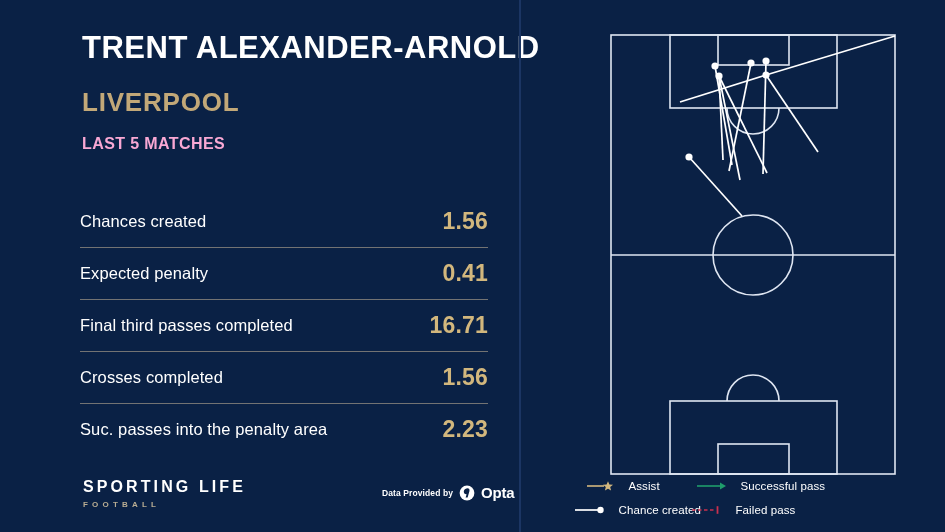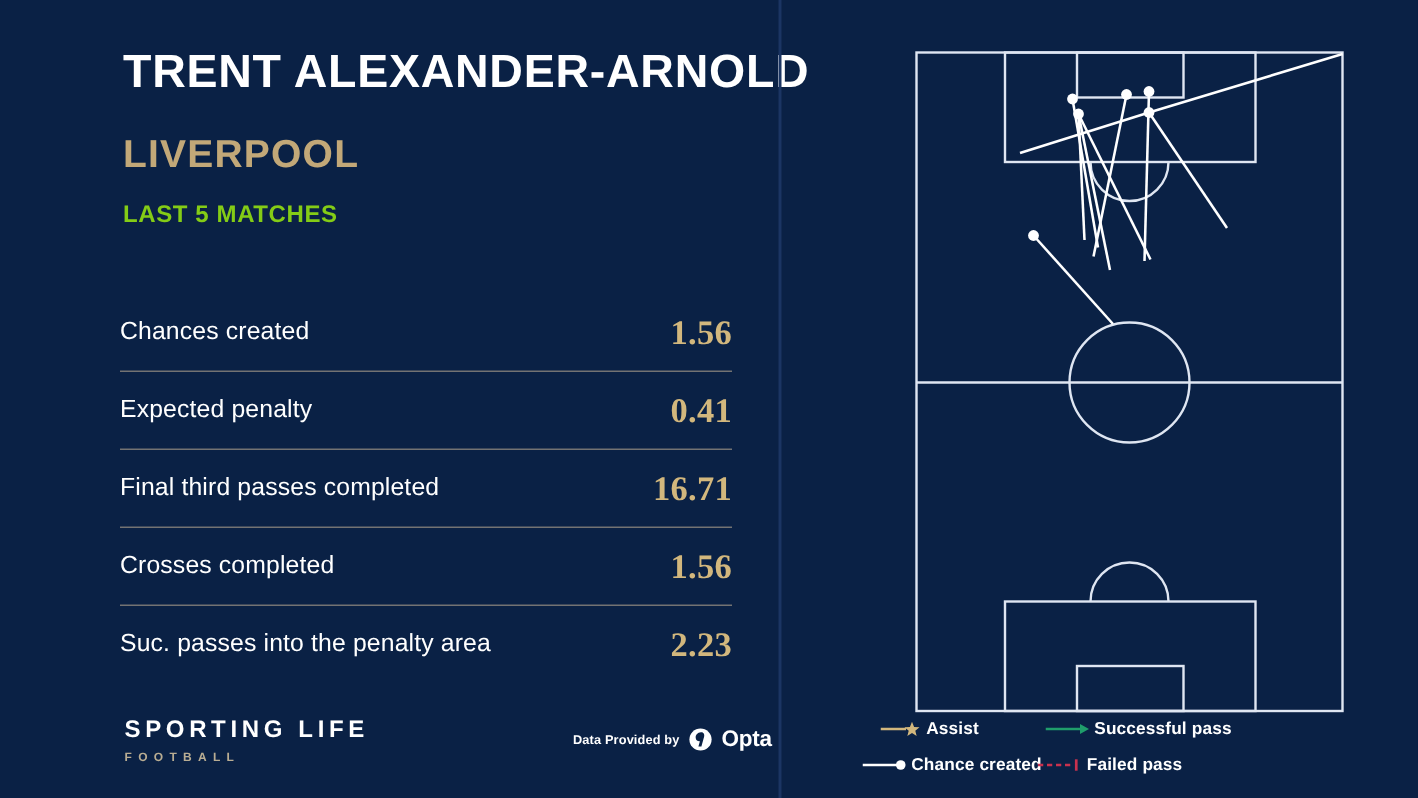--- a/index.html
+++ b/index.html
@@ -53,21 +53,21 @@
     color: #c2a878;
     font-size: 26px;
     font-weight: bold;
     letter-spacing: 0.8px;
     white-space: nowrap;
   }
   .matches-label {
     position: absolute;
     left: 41px;
     top: 135px;
-    color: #84cc16;
+    color: #f9a8d4;
     font-size: 16px;
     font-weight: bold;
     letter-spacing: 0.4px;
     white-space: nowrap;
   }
   
   .stats {
     position: absolute;
     left: 39px;
     top: 196px;
@@ -90,21 +90,20 @@
     font-weight: normal;
     letter-spacing: 0.1px;
     white-space: nowrap;
   }
   .stat-value {
     color: #d2b77d;
     font-size: 23px;
     font-weight: bold;
     letter-spacing: 0.2px;
     white-space: nowrap;
-    font-family: Liberation Serif, serif;
   }
   
   .brand {
     position: absolute;
     left: 42px;
     top: 479px;
   }
   .brand-main {
     color: #ffffff;
     font-size: 16px;
@@ -163,23 +162,22 @@
     position: absolute;
     left: 0px;
     top: 476px;
     width: 426px;
     height: 52px;
   }
   .legend-item {
     position: absolute;
     display: flex;
     align-items: center;
-    gap: 2px;
-    white-space: nowrap;
-    font-weight: bold;
+    gap: 13px;
+    white-space: nowrap;
   }
   .legend-item.assist      { left: 50px;  top: 4px; }
   .legend-item.success     { left: 160px; top: 4px; }
   .legend-item.chance      { left: 38px;  top: 28px; }
   .legend-item.failed      { left: 155px; top: 28px; }
   .legend-text {
     color: #ffffff;
     font-size: 11.5px;
     letter-spacing: 0.1px;
   }

